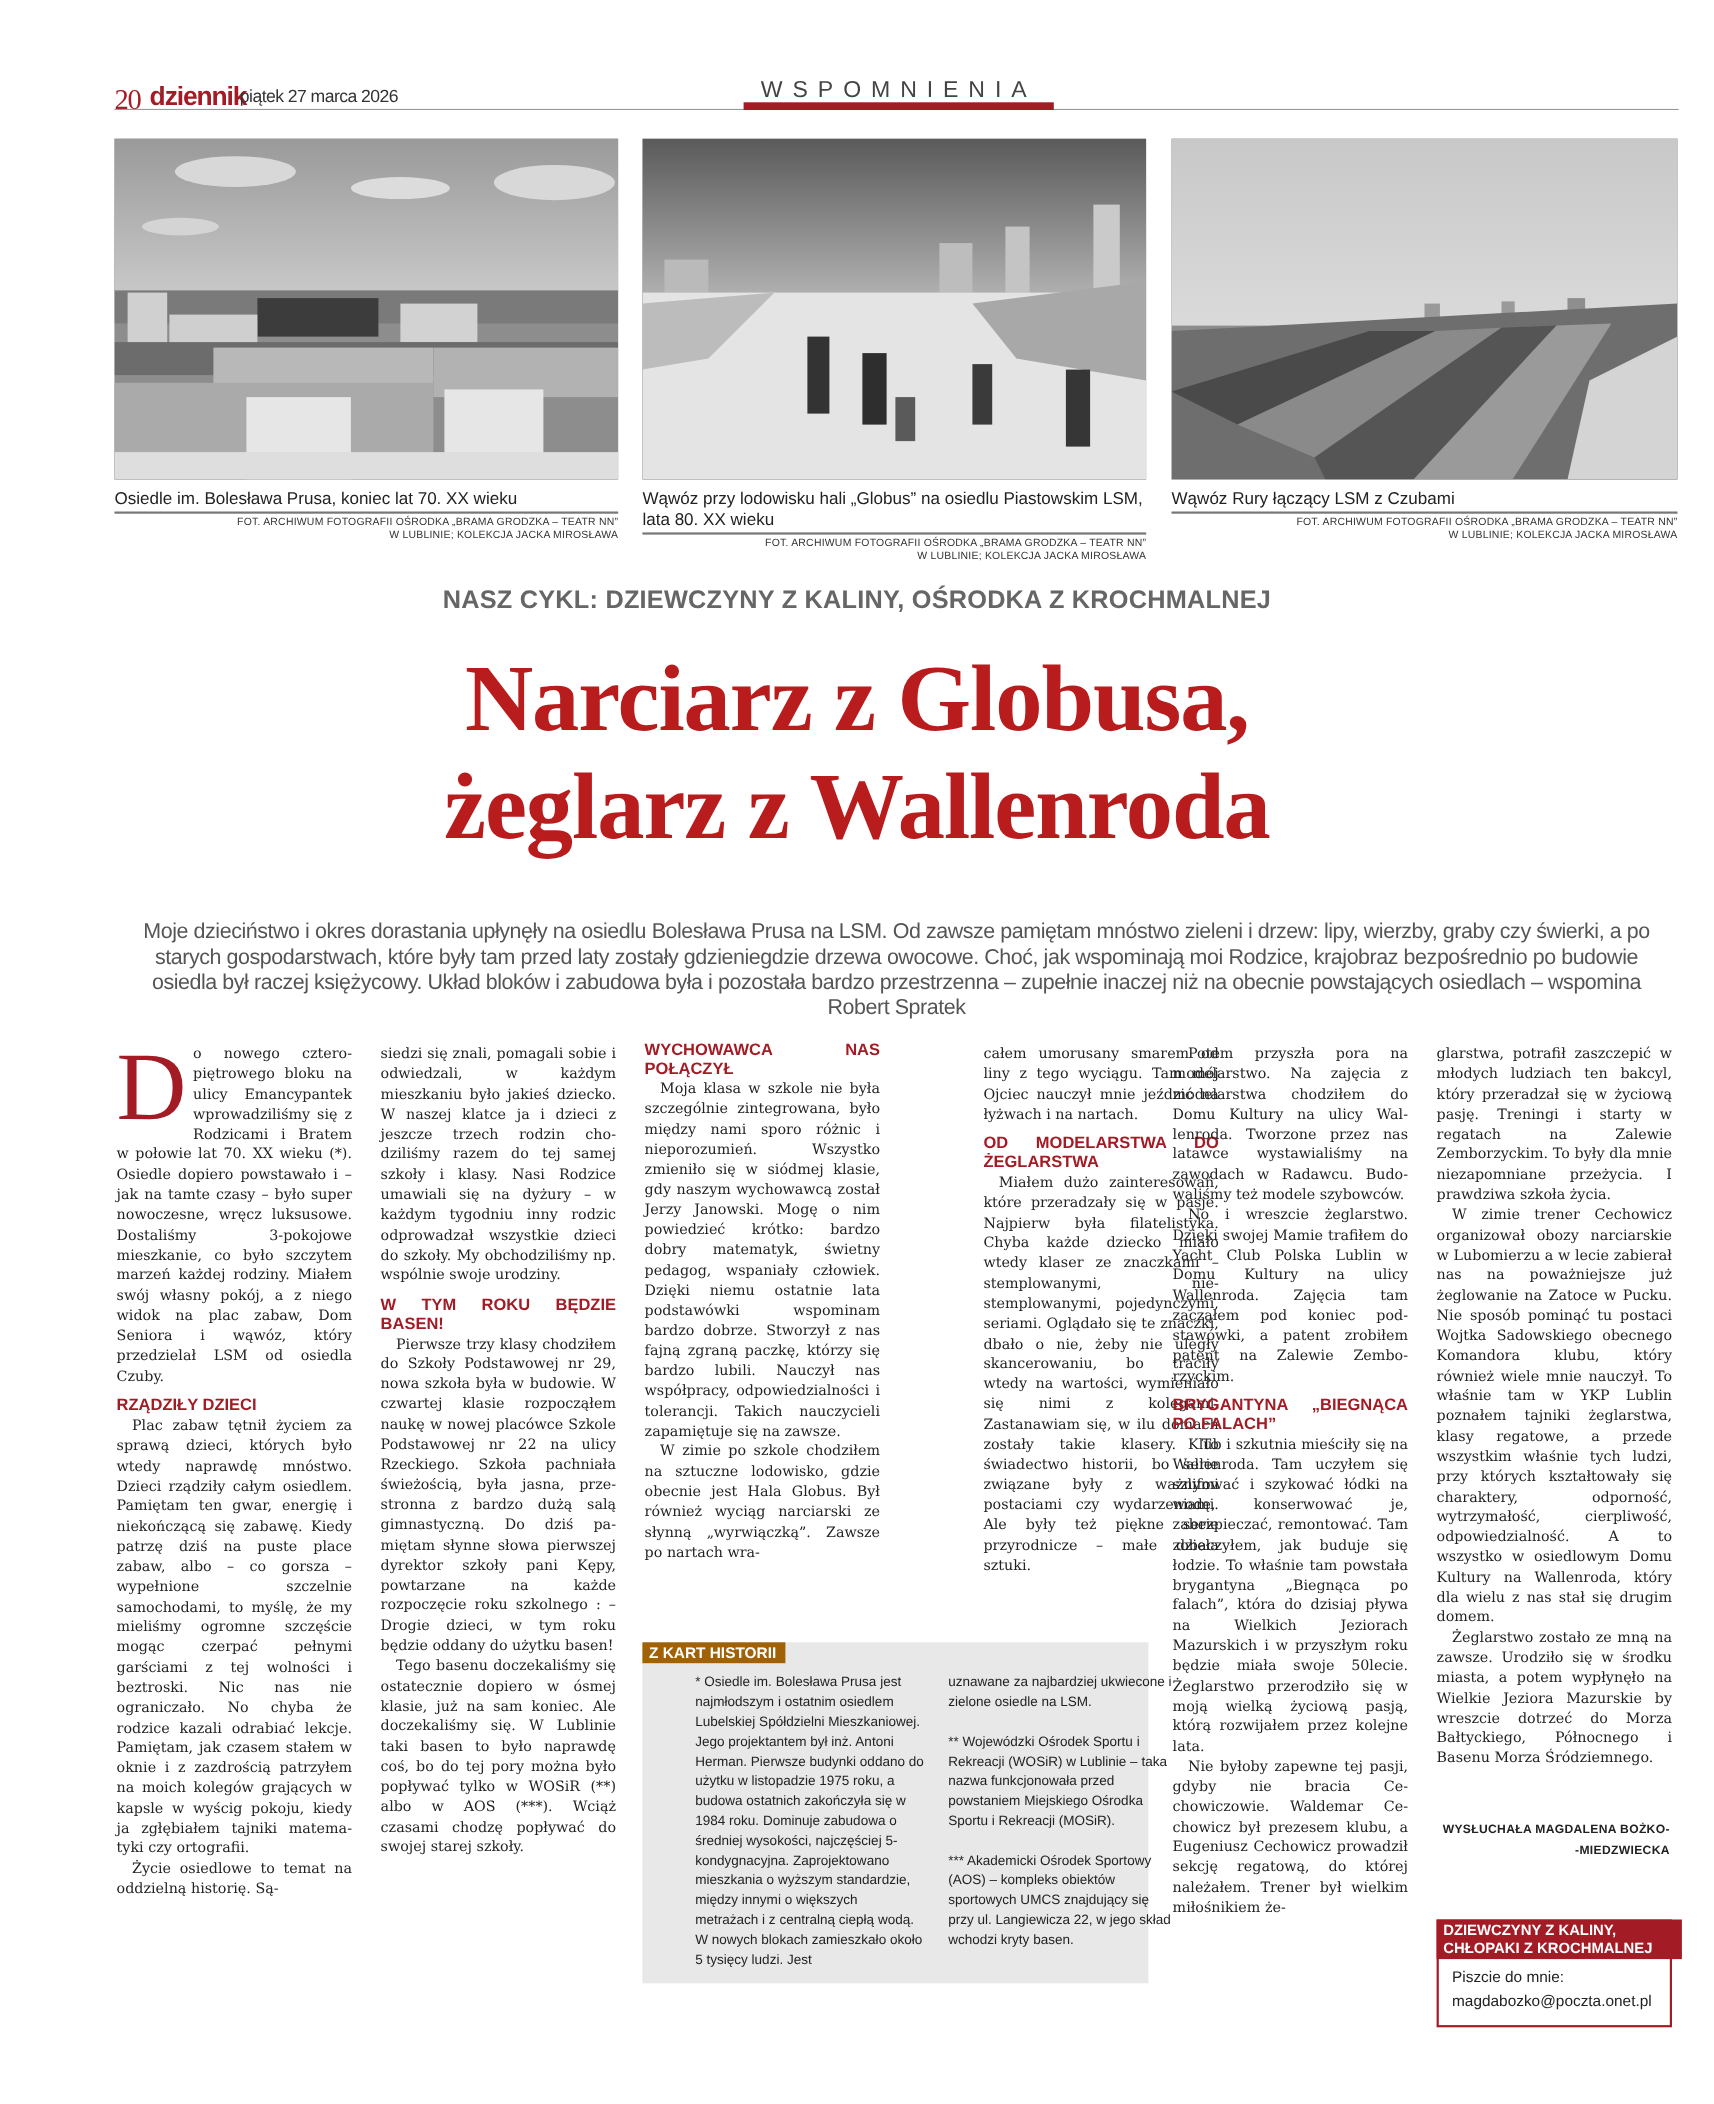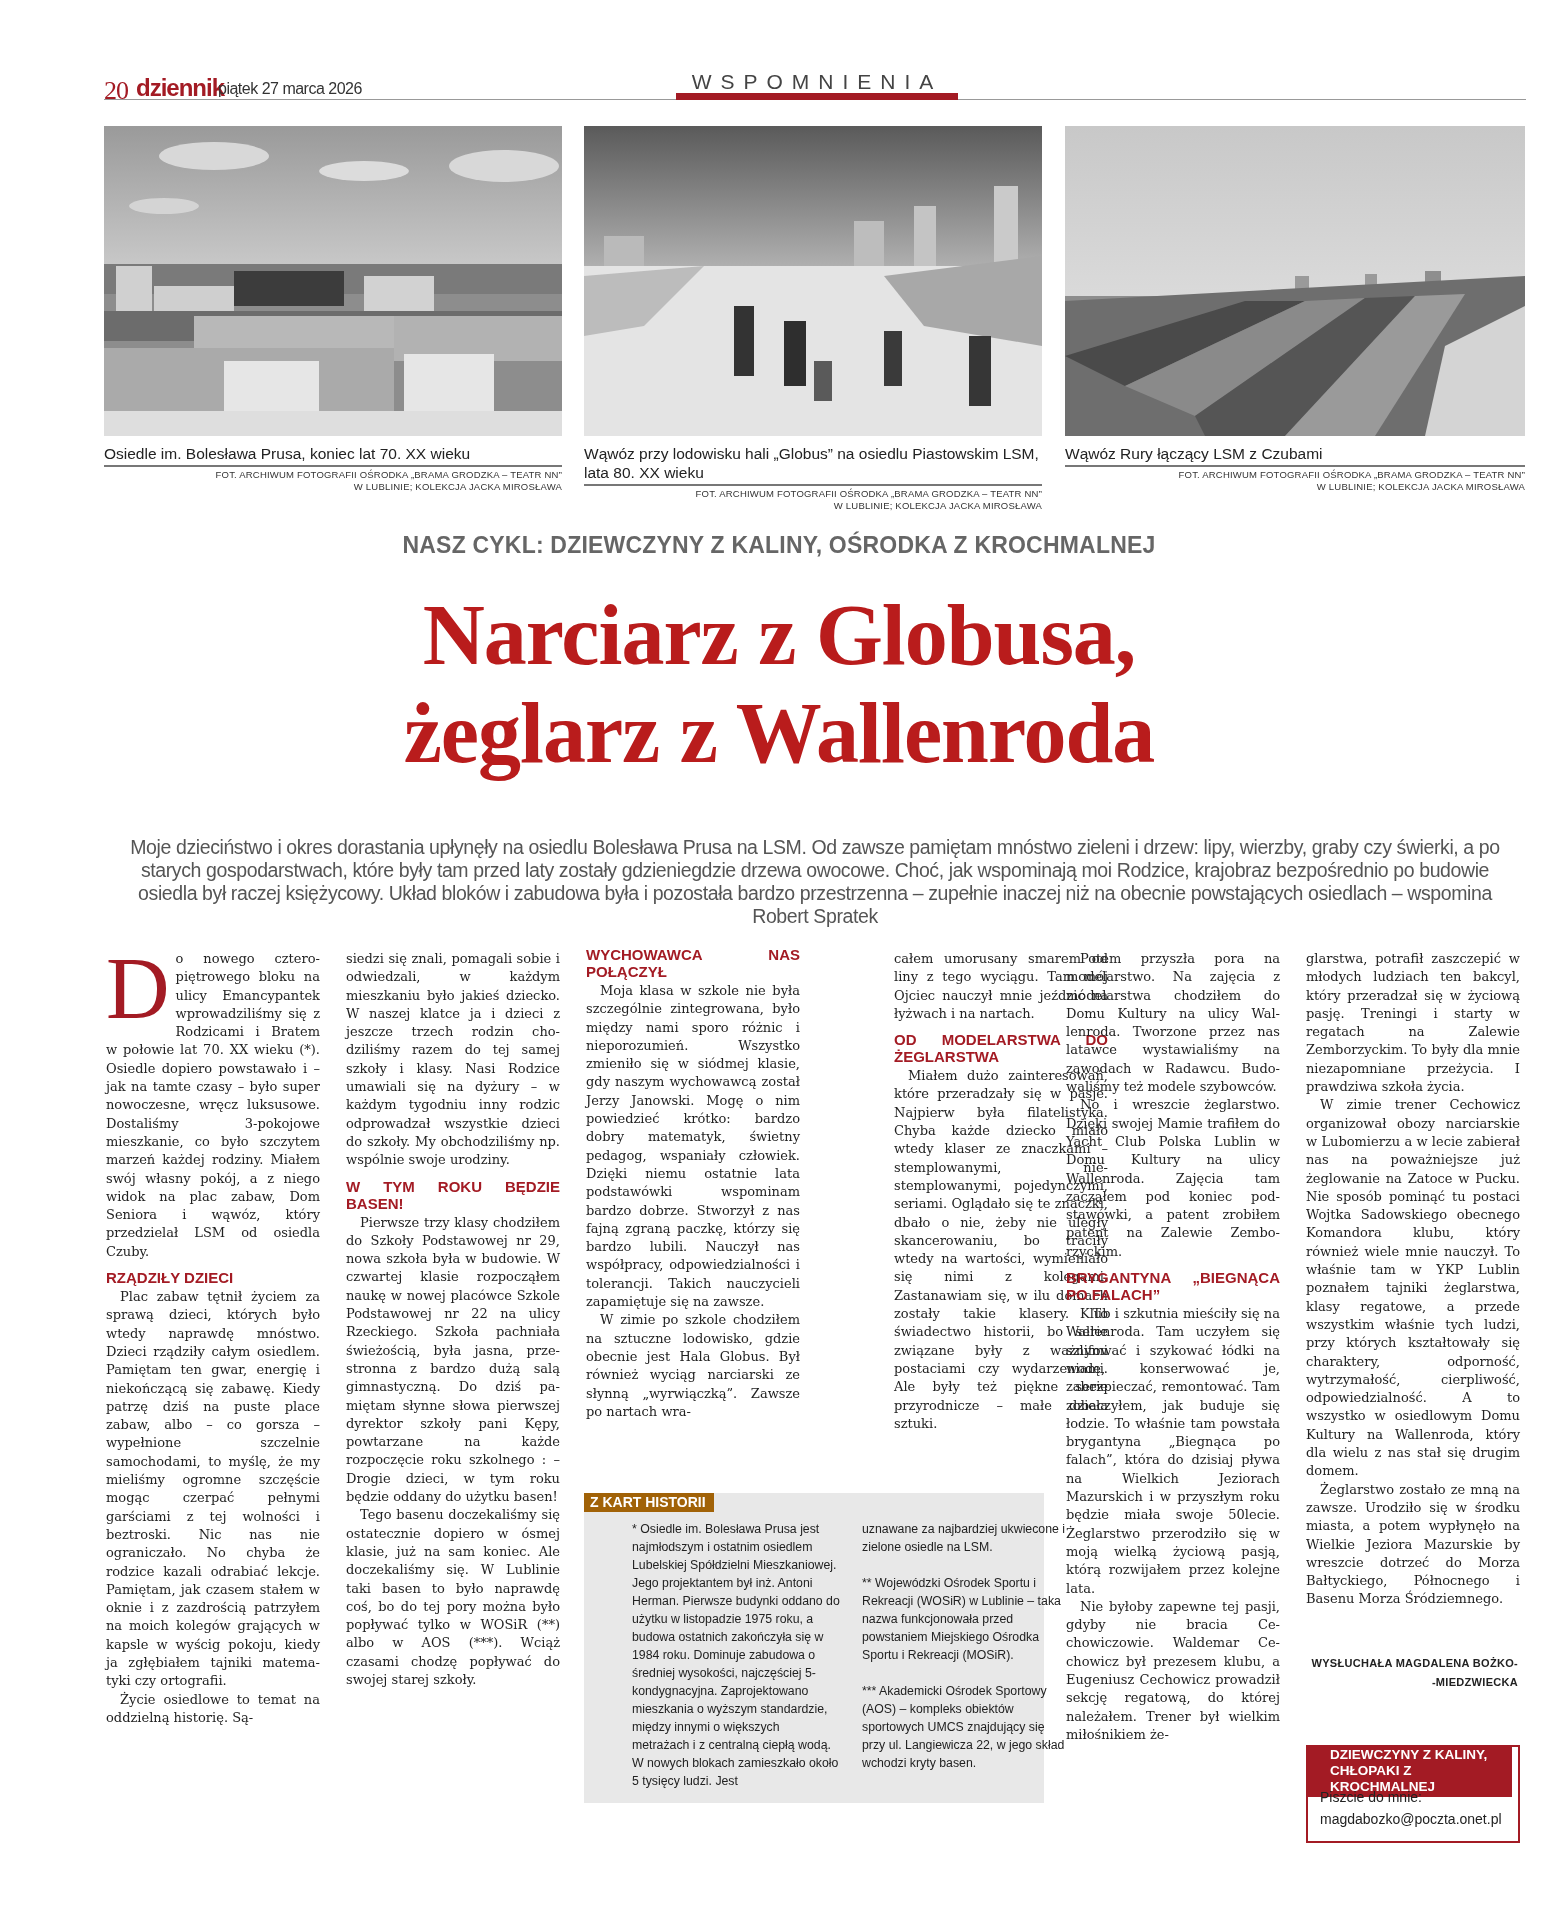--- a/index.html
+++ b/index.html
@@ -29,21 +29,21 @@
   .col h3 { margin:8px 0 2px 0; font-family:"Liberation Sans", sans-serif; font-weight:bold; color:#a31b24; font-size:15px; line-height:17px; text-transform:uppercase; }
   .dropcap { float:left; font-family:"Liberation Serif", serif; color:#a31b24; font-size:88px; line-height:70px; margin:4px 6px 0 0; }
   
   .hist { left:584px; top:1493px; width:460px; height:310px; background:#e8e8e8; }
   .hist-tag { left:584px; top:1493px; background:#a16207; color:#fff; font-family:"Liberation Sans", sans-serif; font-weight:bold; font-size:14px; padding:1px 8px 2px 6px; line-height:16px; }
   .hcol { top:1520px; width:208px; font-family:"Liberation Sans", sans-serif; font-size:12.3px; line-height:18px; color:#222;margin-left:36px; }
   .hcol p { margin:0 0 18px 0; }
   
   .sig { left:1300px; top:1654px; width:218px; text-align:right; font-family:"Liberation Sans", sans-serif; font-weight:bold; font-size:11px; line-height:19px; color:#222; letter-spacing:0.3px; }
   .contact { left:1306px; top:1745px; width:214px; height:98px; border:2px solid #a31b24; box-sizing:border-box; }
-  .contact-head { left:1306px; top:1745px; width:206px; background:#a31b24; color:#fff; font-family:"Liberation Sans", sans-serif; font-weight:bold; font-size:13.5px; line-height:16px; padding:2px 24px; box-sizing:border-box; }
+  .contact-head { left:1306px; top:1745px; width:223px; background:#a31b24; color:#fff; font-family:"Liberation Sans", sans-serif; font-weight:bold; font-size:13.5px; line-height:16px; padding:2px 6px; box-sizing:border-box; }
   .contact-body { left:1320px; top:1786px; font-family:"Liberation Sans", sans-serif; font-size:14px; line-height:22px; color:#222; }
 </style>
 </head>
 <body>
 
 <div class="abs pageno">20</div>
 <div class="abs logo">dziennik</div>
 <div class="abs date">piątek 27 marca 2026</div>
 <div class="abs section">WSPOMNIENIA</div>
 <div class="abs hdr-rule"></div>

